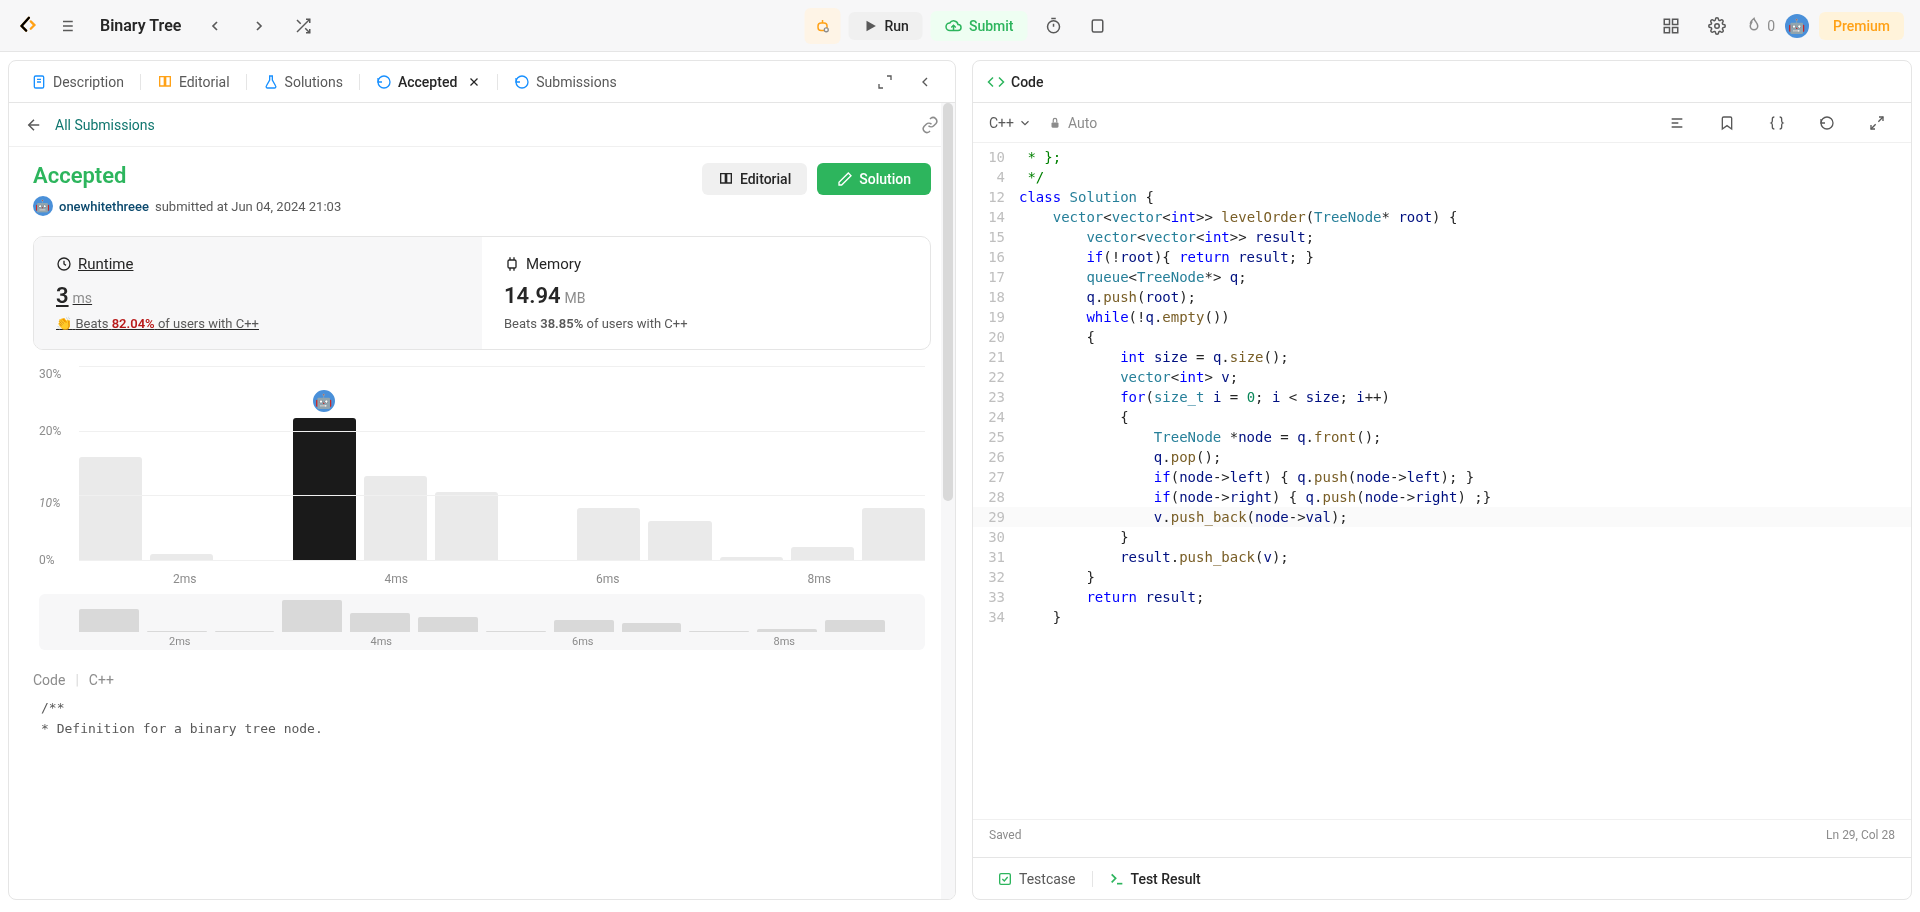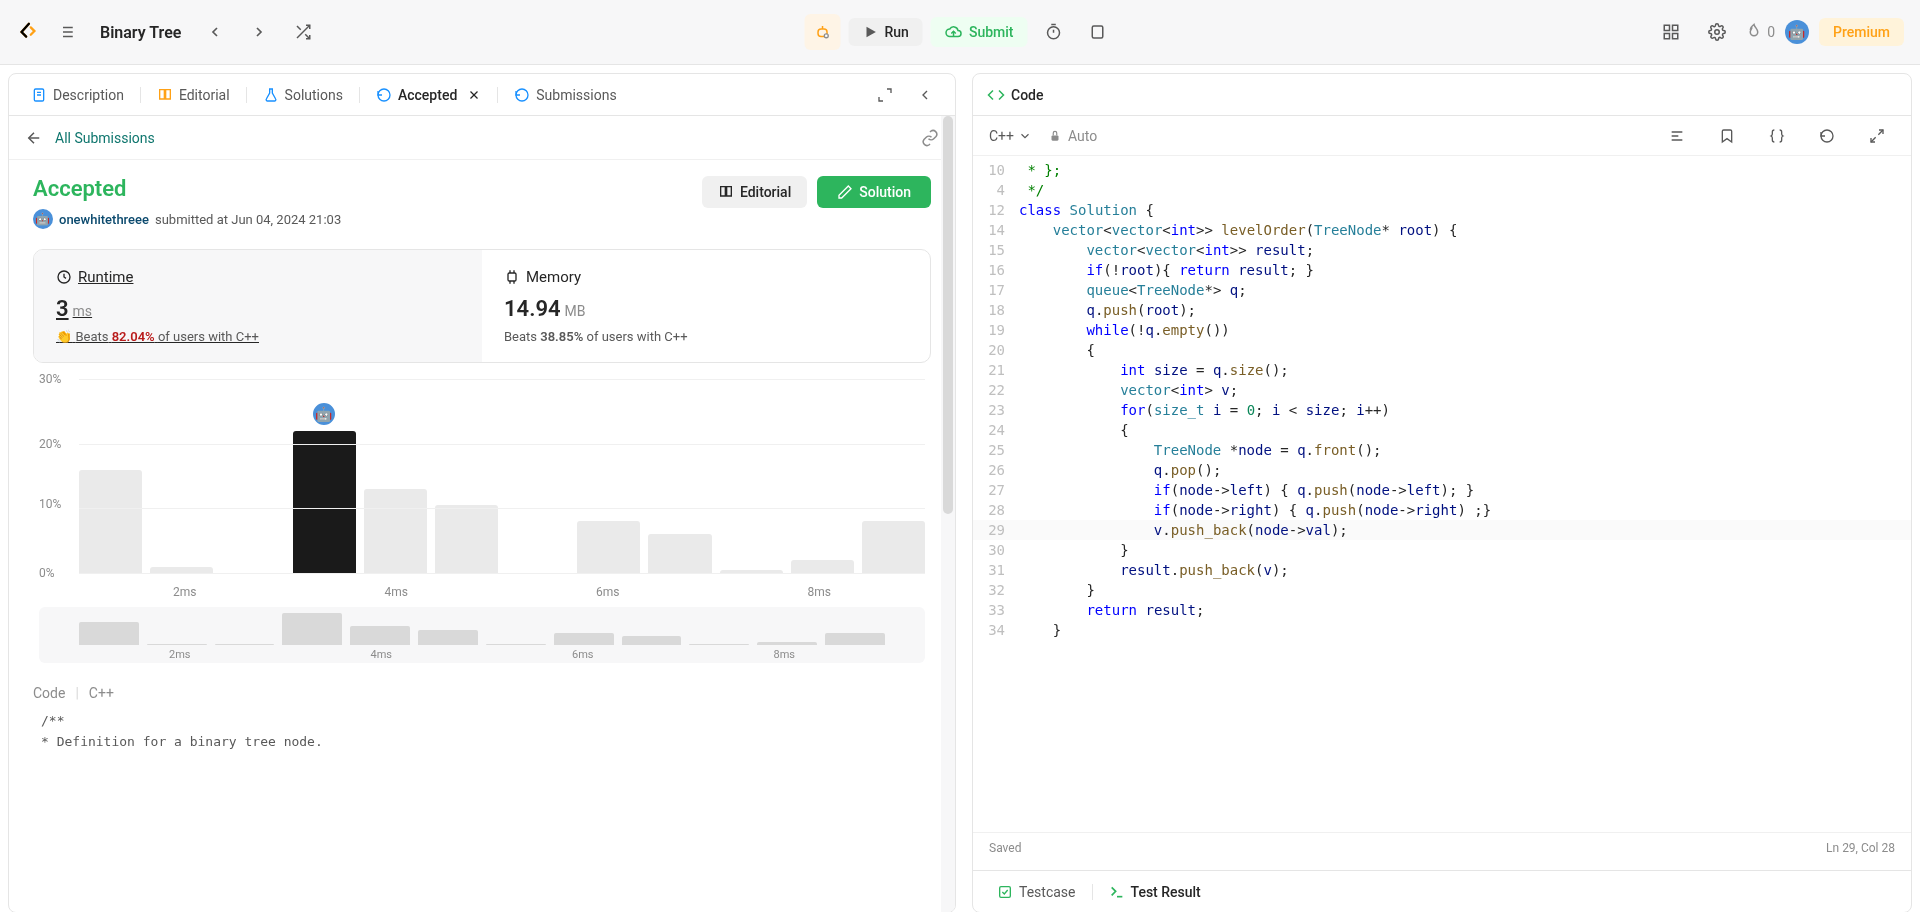--- a/index.html
+++ b/index.html
@@ -1,17 +1,17 @@
 <!DOCTYPE html>
 <html><head>
 <meta charset="utf-8">
 <style>
 * { box-sizing: border-box; margin: 0; padding: 0; }
 body { font-family: -apple-system, BlinkMacSystemFont, "Segoe UI", Roboto, sans-serif; background: #fff; color: #262626; font-size: 14px; overflow: hidden; height: 912px; width: 1920px; }
-.topbar { height: 65px; display: flex; align-items: center; padding: 0 16px; background: #f7f7f8; border-bottom: 1px solid #e5e5e5; }
+.topbar { height: 52px; display: flex; align-items: center; padding: 0 16px; background: #f7f7f8; border-bottom: 1px solid #e5e5e5; }
 .topbar-left { display: flex; align-items: center; gap: 8px; }
 .logo { width: 24px; height: 24px; display: flex; align-items: center; justify-content: center; cursor: pointer; }
 .icon-btn { width: 36px; height: 36px; display: flex; align-items: center; justify-content: center; border-radius: 6px; cursor: pointer; color: #595959; }
 .problem-title { font-weight: 600; font-size: 16px; margin: 0 8px; }
 .topbar-center { position: absolute; left: 50%; transform: translateX(-50%); display: flex; align-items: center; gap: 8px; }
 .run-btn { display: flex; align-items: center; gap: 6px; padding: 6px 14px; border-radius: 6px; background: #f0f0f0; cursor: pointer; font-weight: 500; }
 .submit-btn { display: flex; align-items: center; gap: 6px; padding: 6px 14px; border-radius: 6px; background: #eefef2; color: #2db55d; cursor: pointer; font-weight: 500; }
 .debug-btn { width: 36px; height: 36px; display: flex; align-items: center; justify-content: center; border-radius: 6px; background: #fef4e6; cursor: pointer; }
 .topbar-right { margin-left: auto; display: flex; align-items: center; gap: 10px; }
 .streak { display: flex; align-items: center; gap: 4px; color: #8c8c8c; }
@@ -352,25 +352,25 @@
               <div class="bar" style="height: 26.6667%;"></div>
             </div>
           <div class="chart-xlabels" id="chart-xlabels">
               <span>2ms</span>
               <span>4ms</span>
               <span>6ms</span>
               <span>8ms</span>
             </div>
         <div class="chart-ylabel" style="top: 194px;">0%</div>
             <div class="chart-grid" style="top: 194px;"></div>
-            <div class="chart-ylabel" style="top: 125px;">10%</div>
+            <div class="chart-ylabel" style="top: 137px; font-style: italic;">10%</div>
             <div class="chart-grid" style="top: 129.333px;"></div>
             <div class="chart-ylabel" style="top: 64.6667px;">20%</div>
             <div class="chart-grid" style="top: 64.6667px;"></div>
-            <div class="chart-ylabel" style="top: 0px;">30%</div>
+            <div class="chart-ylabel" style="top: 8px;">30%</div>
             <div class="chart-grid" style="top: 0px;"></div>
           </div>
         <div class="minimap" id="minimap">
           <div class="minibar" style="height: 72.7273%;"></div>
             <div class="minibar" style="height: 4.54545%;"></div>
             <div class="minibar" style="height: 2%;"></div>
             <div class="minibar" style="height: 100%;"></div>
             <div class="minibar" style="height: 59.0909%;"></div>
             <div class="minibar" style="height: 47.7273%;"></div>
             <div class="minibar" style="height: 2%;"></div>

